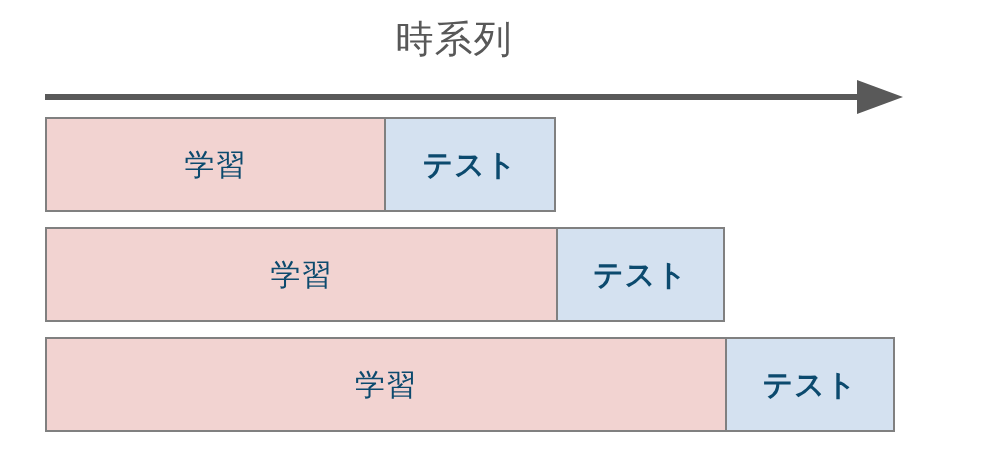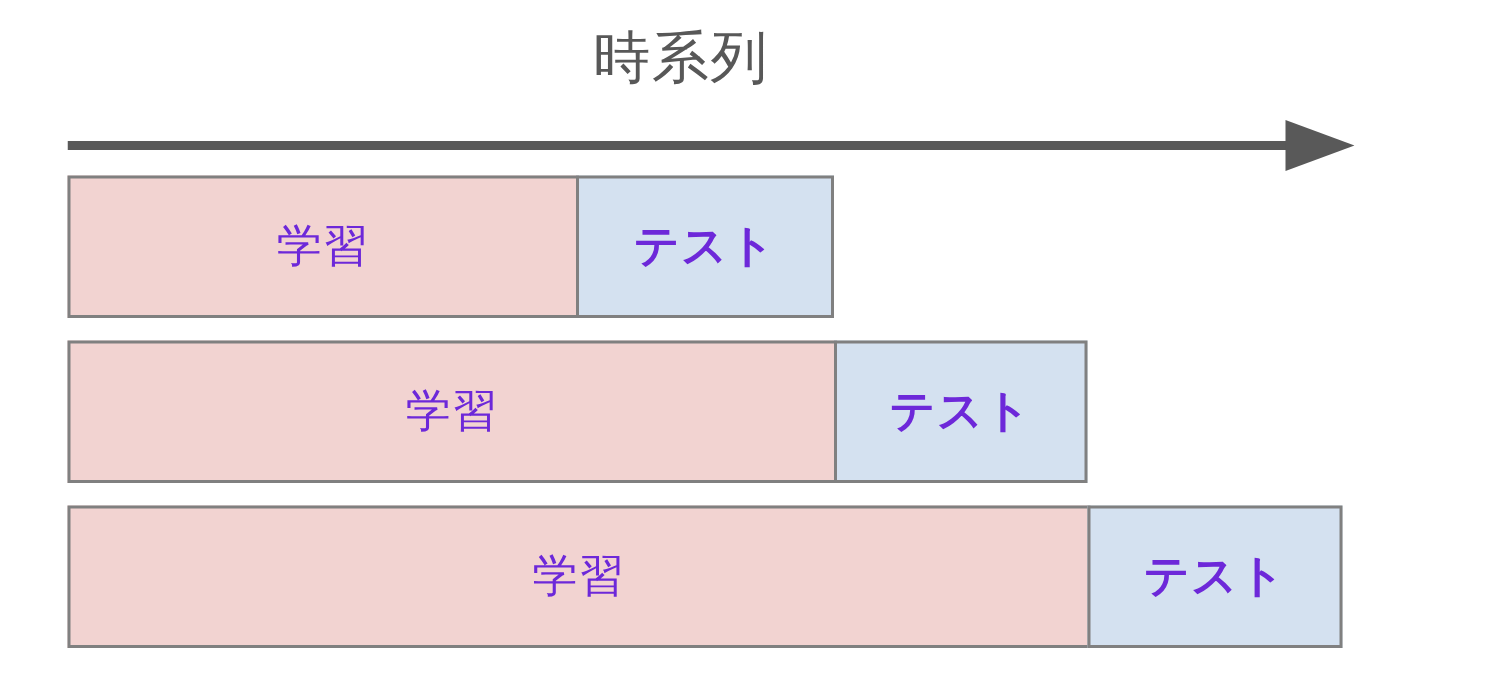--- a/index.html
+++ b/index.html
@@ -56,21 +56,21 @@
   .bar-row-3 { top: 337px; }
 
   .segment {
     box-sizing: border-box;
     border: 2px solid #808080;
     display: flex;
     align-items: center;
     justify-content: center;
     font-size: 30px;
     line-height: 1;
-    color: #6d28d9;
+    color: #0c4a6e;
     letter-spacing: 1px;
     white-space: nowrap;
   }
   .segment + .segment {
     margin-left: -2px;
     font-weight: bold;
   }
   .segment-train {
     background: #f2d3d1;
   }

